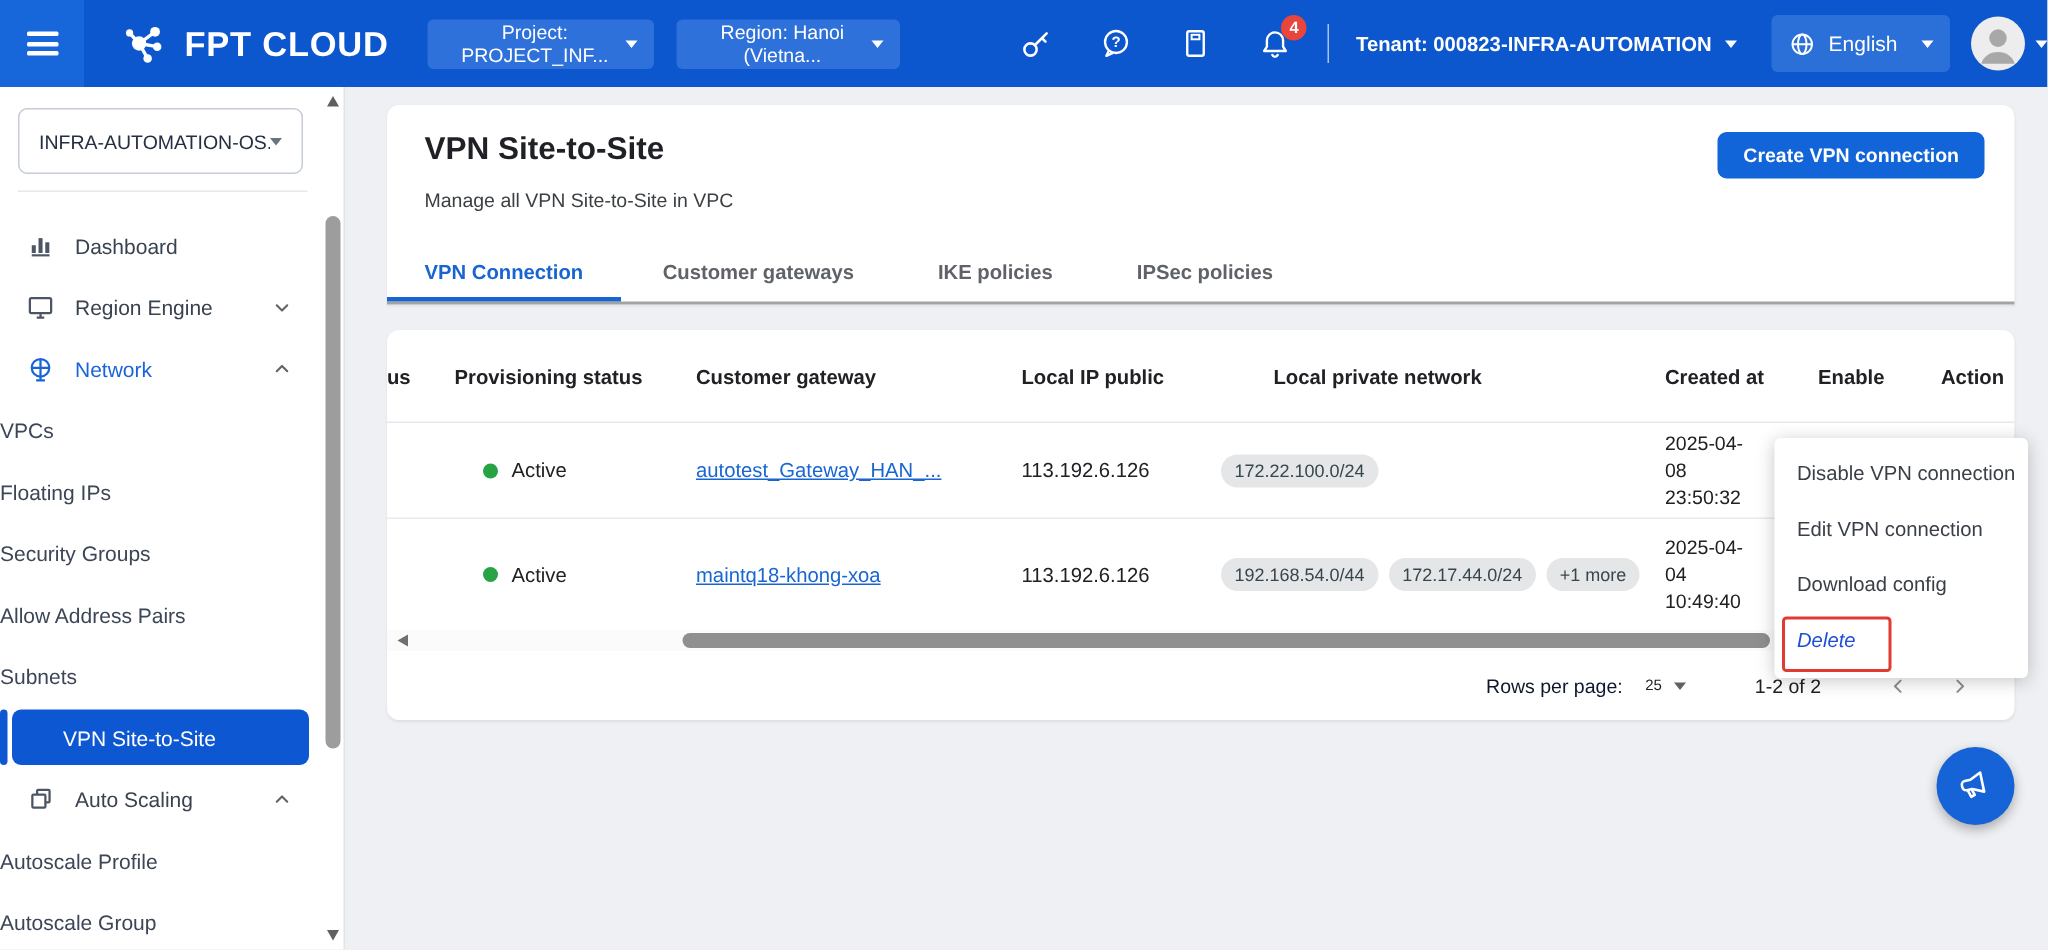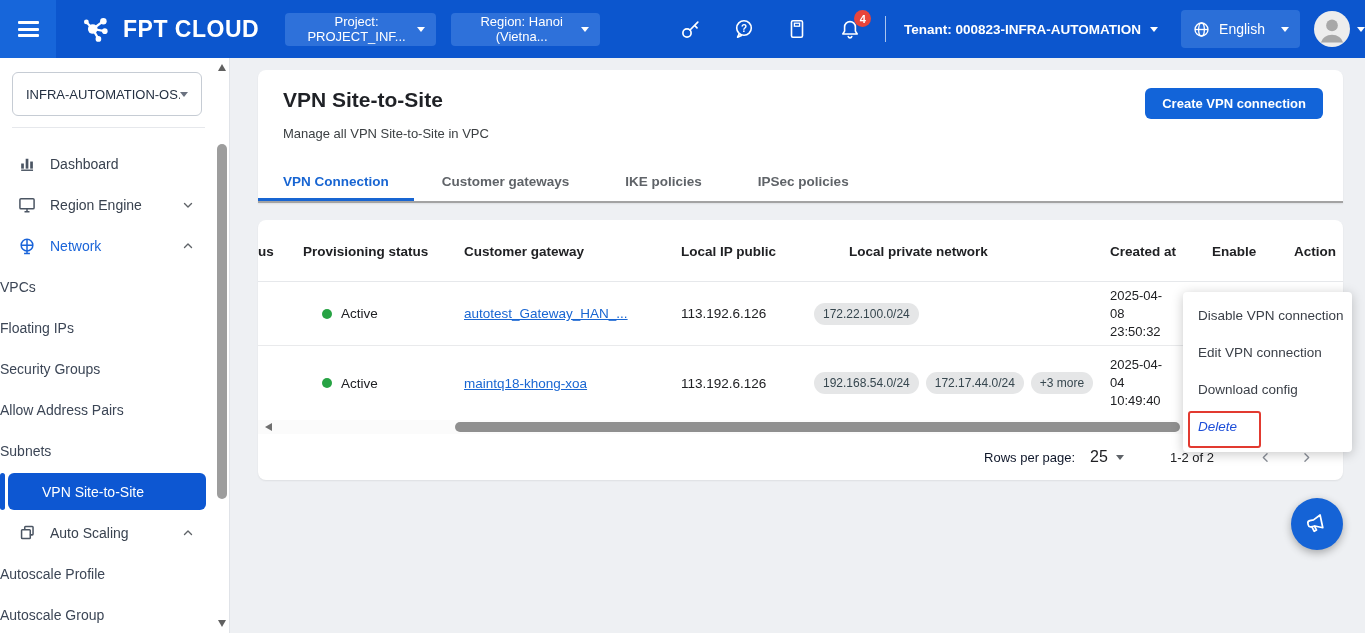--- a/index.html
+++ b/index.html
@@ -66,21 +66,21 @@
   .td { position:absolute; top:0; height:100%; display:flex; align-items:center; font-size:13.5px; color:#202124; }
   .dot { width:10px; height:10px; border-radius:50%; background:#27a344; margin-right:9px; flex:0 0 auto; }
   .gw-link { color:#1966d2; text-decoration:underline; cursor:pointer; white-space:nowrap; }
   .chip { background:#e5e6e7; border-radius:12px; padding:4px 9px; font-size:12px; color:#37474f; white-space:nowrap; margin-right:7px; }
   .created { width:62px; font-size:13px; line-height:18px; word-break:break-word; }
   .hscroll { position:absolute; top:200px; left:0; width:100%; height:14px; background:#fbfbfb; }
   .hs-arrow { position:absolute; left:7px; top:3px; width:0; height:0; border-top:4.5px solid transparent; border-bottom:4.5px solid transparent; border-right:7px solid #6f6f6f; cursor:pointer; }
   .hs-thumb { position:absolute; left:197px; top:2px; width:725px; height:10px; background:#8f8f8f; border-radius:5px; cursor:grab; }
   .pagination { position:absolute; left:0; top:214px; width:100%; height:46px; display:flex; align-items:center; justify-content:flex-end; padding-right:28px; }
   .pg-label { font-size:13px; color:#0f172a; }
-  .pg-select { display:flex; align-items:center; gap:8px; margin-left:15px; font-size:16px; color:#202124; cursor:pointer; }
+  .pg-select { display:flex; align-items:center; gap:8px; margin-left:15px; font-size:10px; color:#202124; cursor:pointer; }
   .pg-select .caret-down { border-top-color:#5f6368; }
   .pg-range { margin-left:46px; font-size:13px; color:#202124; }
   .pg-nav { display:flex; align-items:center; gap:23px; margin-left:42px; }
   .pg-chev { width:18px; height:18px; display:flex; align-items:center; justify-content:center; color:#8a8f98; cursor:pointer; }
 
   
   .ctx-menu { position:absolute; left:1183px; top:292px; width:169px; height:160px; background:#fff; border-radius:4px; box-shadow:0 2px 12px rgba(0,0,0,0.22); z-index:50; padding-top:5px; }
   .ctx-item { height:37px; display:flex; align-items:center; padding-left:15px; font-size:13.5px; color:#3a3f47; cursor:pointer; white-space:nowrap; }
   .ctx-item.danger { color:#1d4ed8;font-style:italic; }
   .ctx-highlight { position:absolute; left:5px; top:119px; width:73px; height:37px; border:2.5px solid #e23a30; border-radius:3px; pointer-events:none; }
@@ -317,23 +317,23 @@
     <div class="trow row2">
       <div class="td" style="left:64px; width:140px;">
         <span class="dot"></span>
         <span>Active</span>
       </div>
       <div class="td" style="left:206px; width:215px;">
         <span class="gw-link">maintq18-khong-xoa</span>
       </div>
       <div class="td" style="left:423px; width:124px;">113.192.6.126</div>
       <div class="td" style="left:556px; width:305px;">
-        <span class="chip">192.168.54.0/24</span>
+        <span class="chip">192.168.54.0/44</span>
         <span class="chip">172.17.44.0/24</span>
-        <span class="chip">+3 more</span>
+        <span class="chip">+1 more</span>
       </div>
       <div class="td" style="left:852px; width:70px;">
         <span class="created">2025-04-04 10:49:40</span>
       </div>
     </div>
 
     <div class="hscroll">
       <span class="hs-arrow"></span>
       <span class="hs-thumb"></span>
     </div>

